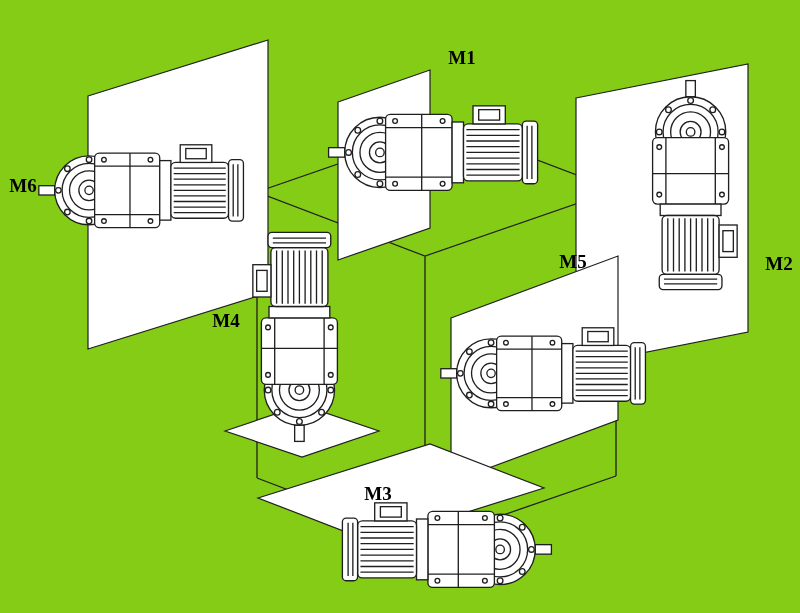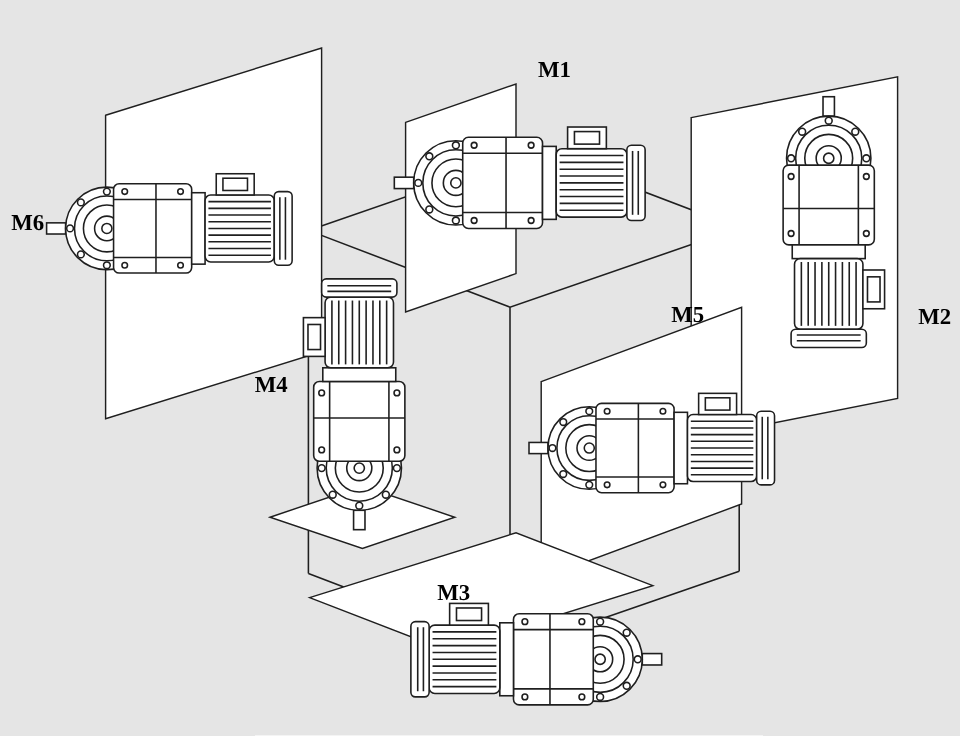--- a/index.html
+++ b/index.html
@@ -5,21 +5,21 @@
   html, body {
     margin: 0;
     padding: 0;
     background: #ffffff;
     font-family: "Liberation Serif", serif;
   }
   .stage {
     position: relative;
     width: 800px;
     height: 613px;
-    background: #e5e5e5;
+    background: #84cc16;
     overflow: hidden;
   }
   svg { display: block; }
   .line { stroke: #1f1f1f; stroke-width: 1.3; fill: none; }
   .plane { stroke: #1f1f1f; stroke-width: 1.2; fill: #ffffff; }
   .motor-label {
     font-family: "Liberation Serif", serif;
     font-size: 19px;
     font-weight: bold;
     fill: #000000;

